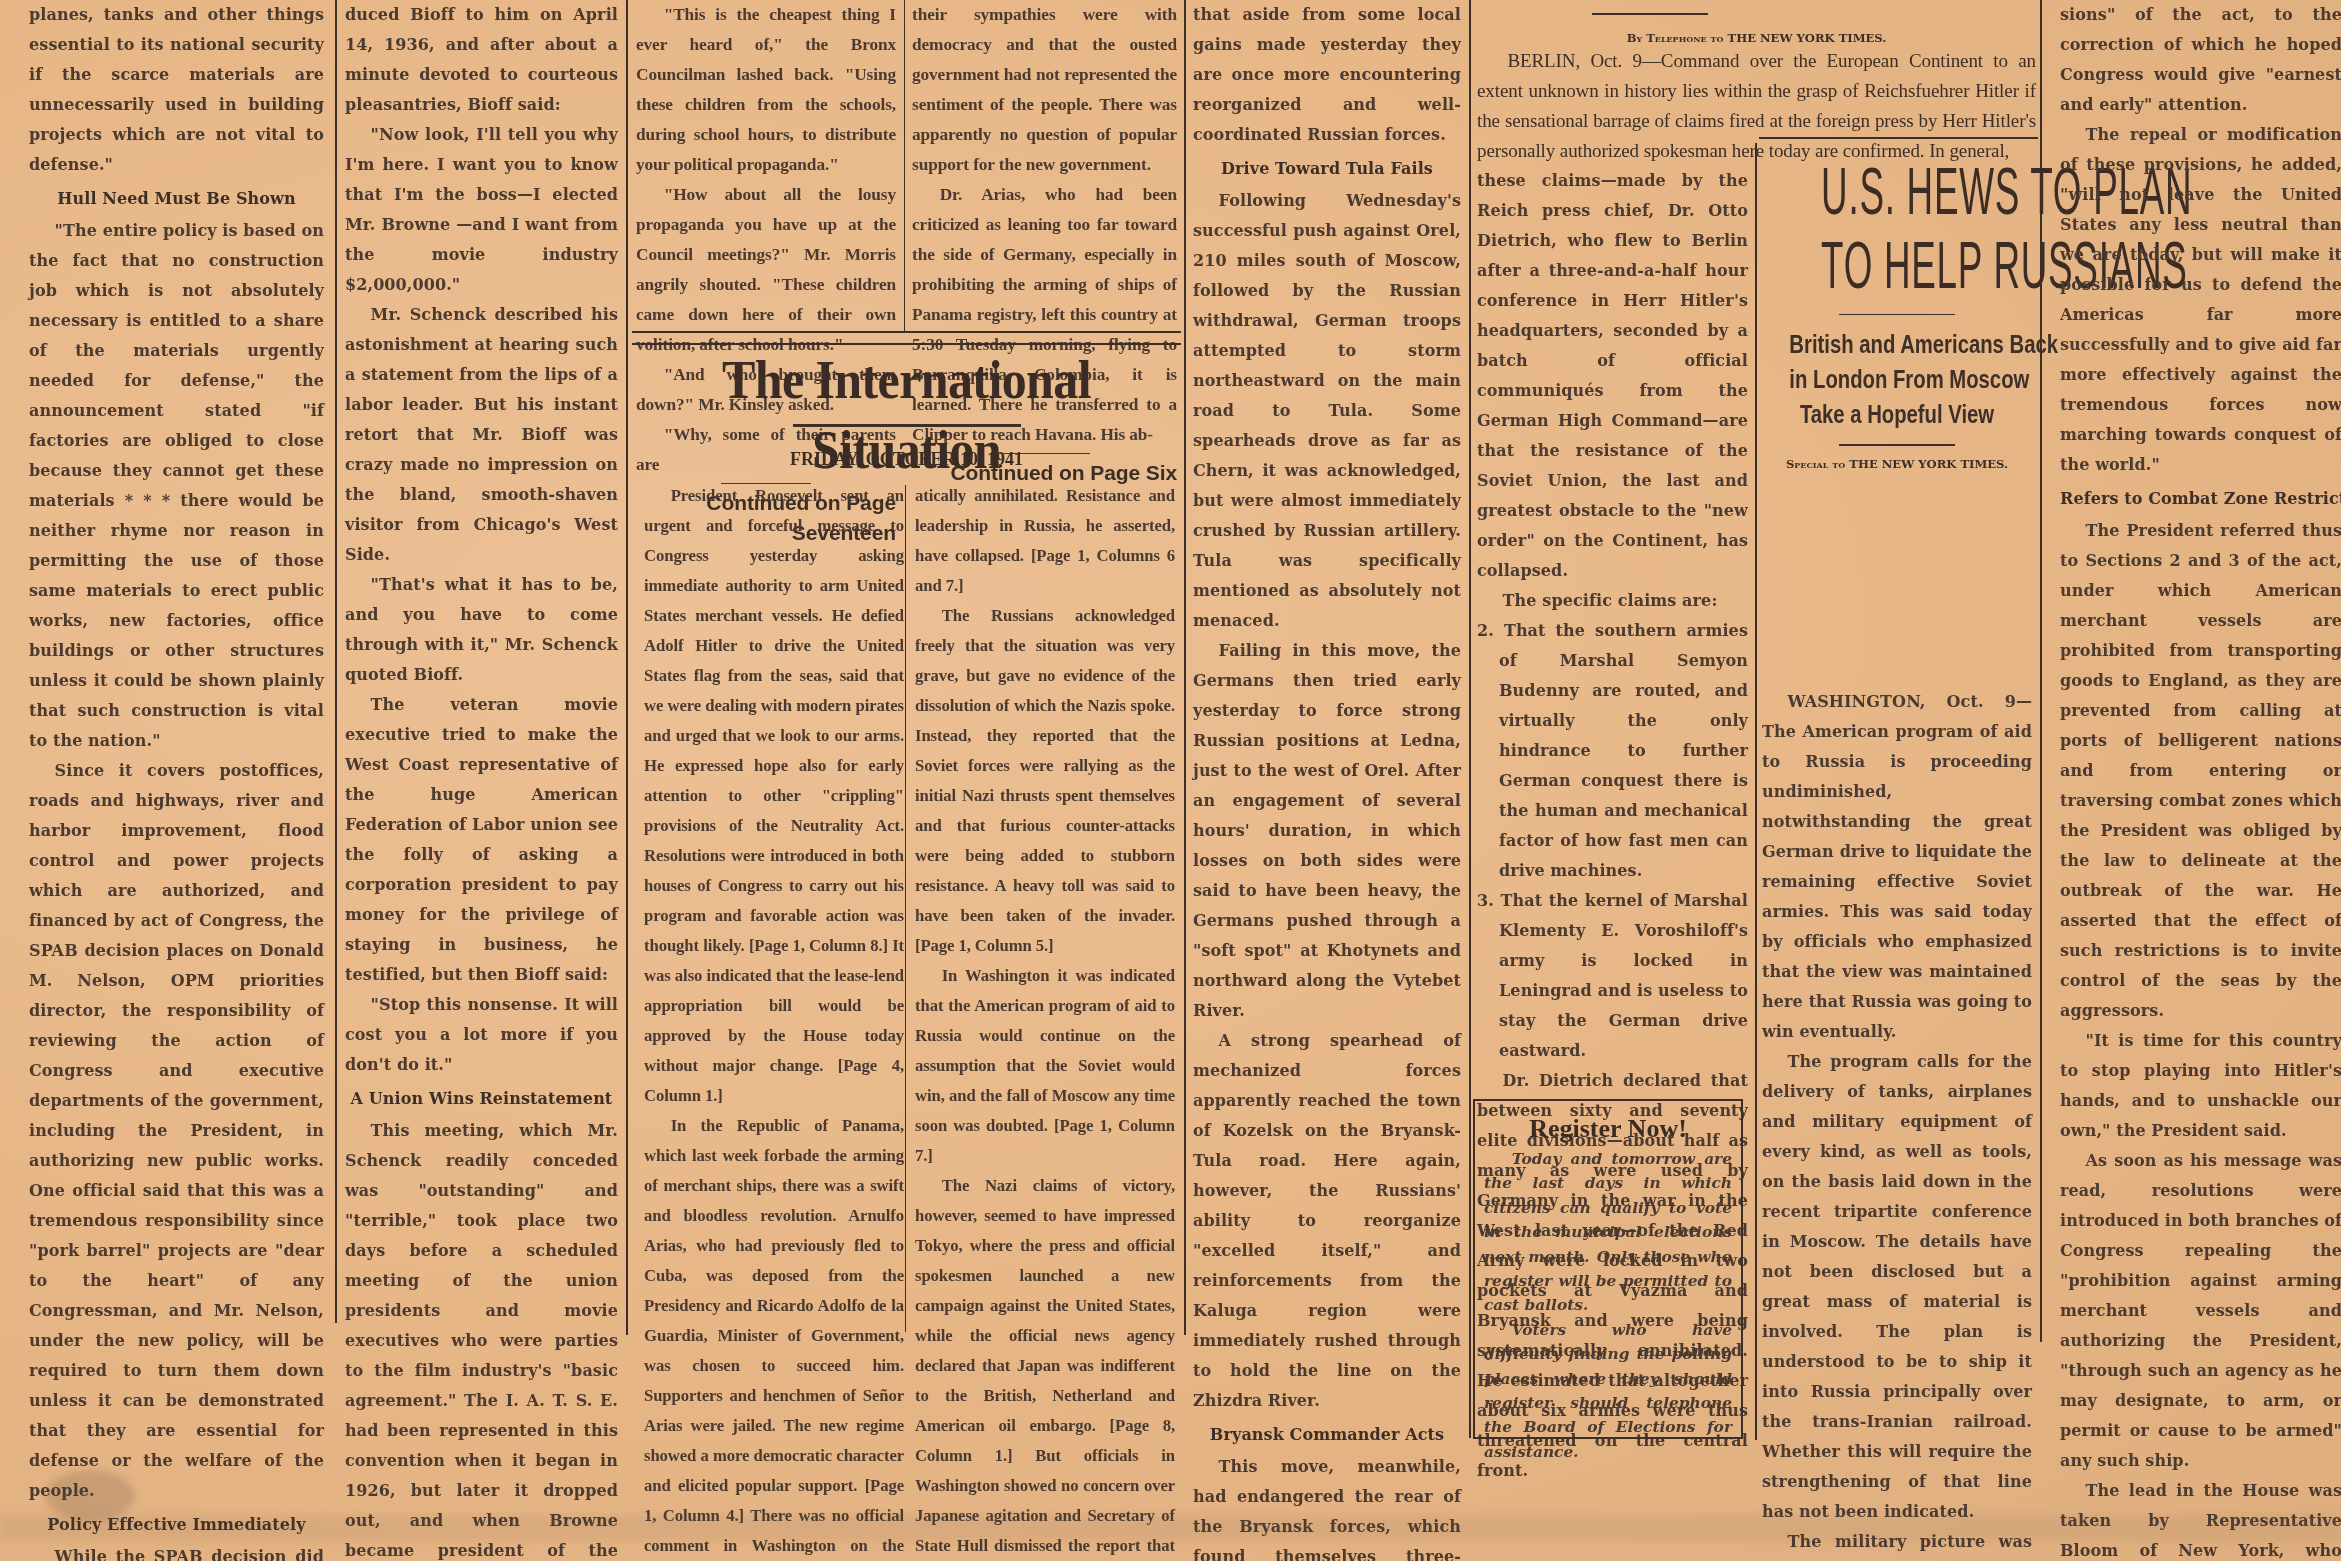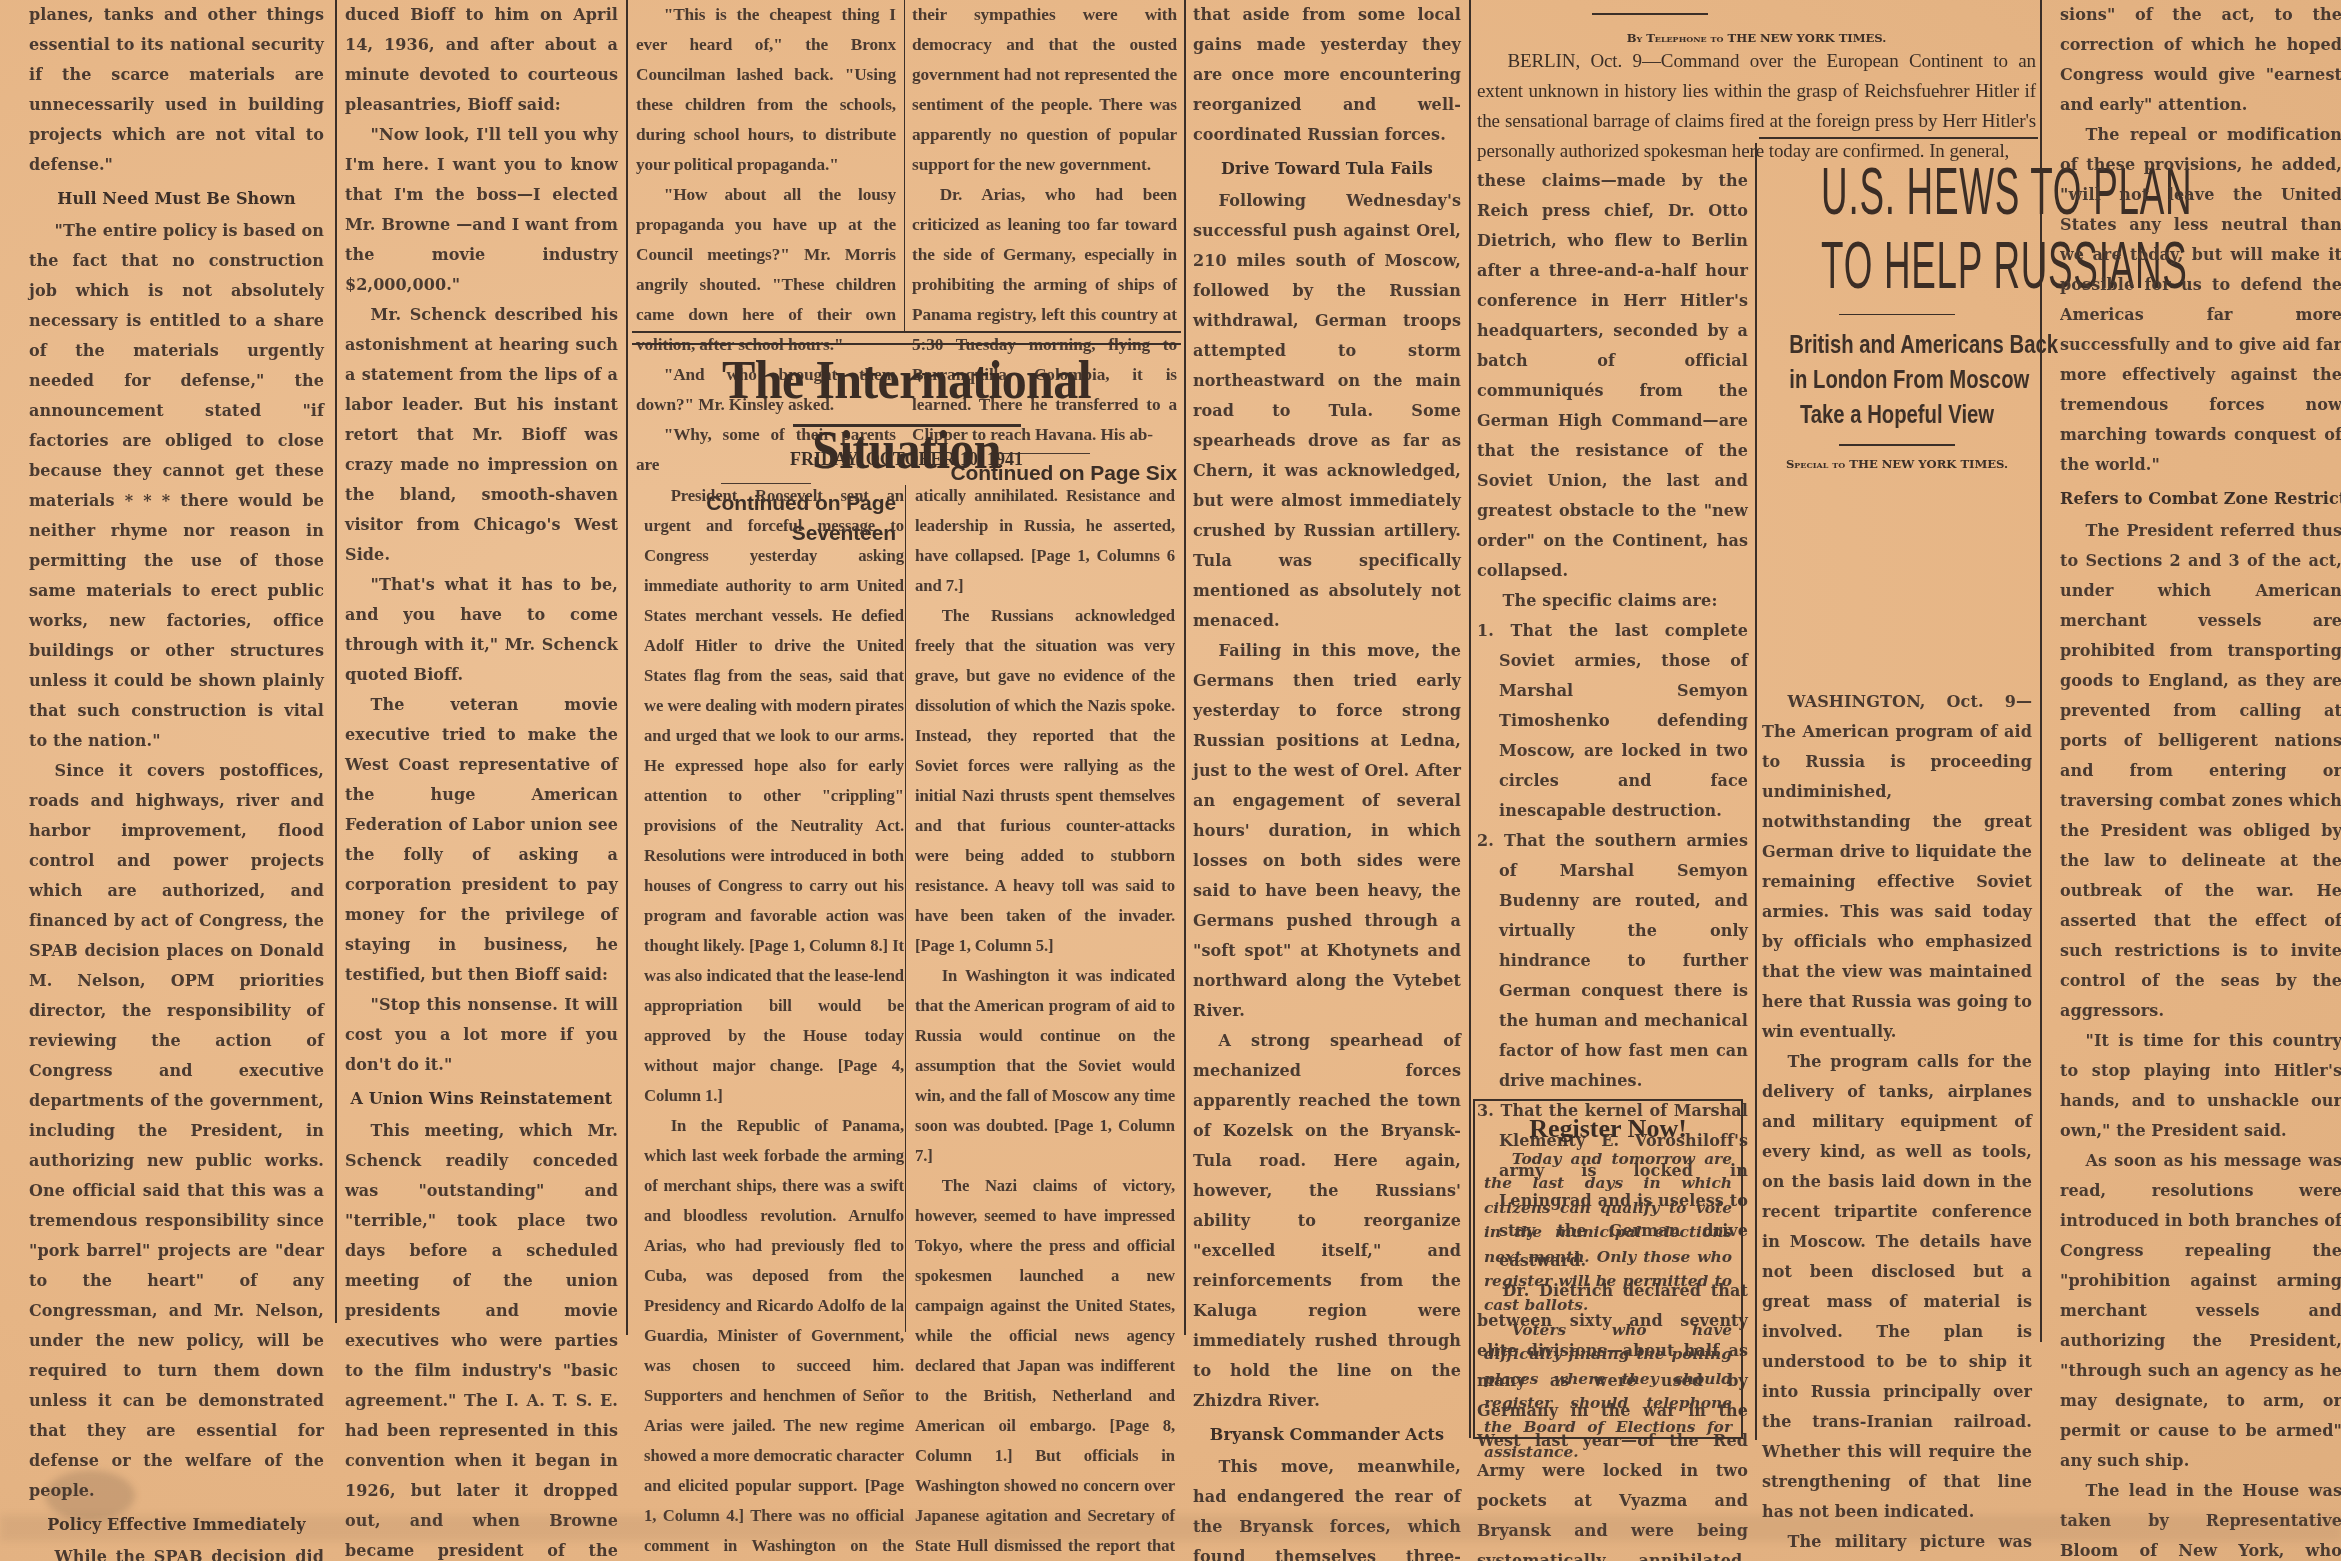--- a/index.html
+++ b/index.html
@@ -166,21 +166,20 @@
 <div style="position:absolute;left:1592px;top:13px;width:116px;height:1.9px;background:#3b2f28;"></div>
 <div class="byline" style="position:absolute;left:1477px;top:31px;width:559px;">By Telephone to THE NEW YORK TIMES.</div>
 <div class="col narrow" style="left:1477px;top:46px;width:559px;font-size:19px;line-height:30px;font-weight:normal;color:#3b2e26;">
   <p>BERLIN, Oct. 9—Command over the European Continent to an extent unknown in history lies within the grasp of Reichsfuehrer Hitler if the sensational barrage of claims fired at the foreign press by Herr Hitler's personally authorized spokesman here today are confirmed. In general,</p>
 </div>
 <div class="top-rule-right"></div>
 <div class="col" style="left:1477px;top:166px;width:271px;">
   <p class="noindent">these claims—made by the Reich press chief, Dr. Otto Dietrich, who flew to Berlin after a three-and-a-half hour conference in Herr Hitler's headquarters, seconded by a batch of official communiqués from the German High Command—are that the resistance of the Soviet Union, the last and greatest obstacle to the "new order" on the Continent, has collapsed.</p>
   <p>The specific claims are:</p>
   <div style="padding-left:22px;text-indent:-22px;">
-    <div>1. That the last complete Soviet armies, those of Marshal Semyon Timoshenko defending Moscow, are locked in two circles and face inescapable destruction.</div>
     <div>2. That the southern armies of Marshal Semyon Budenny are routed, and virtually the only hindrance to further German conquest there is the human and mechanical factor of how fast men can drive machines.</div>
     <div>3. That the kernel of Marshal Klementy E. Voroshiloff's army is locked in Leningrad and is useless to stay the German drive eastward.</div>
   </div>
   <p>Dr. Dietrich declared that between sixty and seventy elite divisions—about half as many as were used by Germany in the war in the West last year—of the Red Army were locked in two pockets at Vyazma and Bryansk and were being systematically annihilated. He estimated that altogether about six armies were thus threatened on the central front.</p>
 
 </div>
 
 <div class="register-box">
   <div class="register-title">Register Now!</div>
   <div class="register-text">

